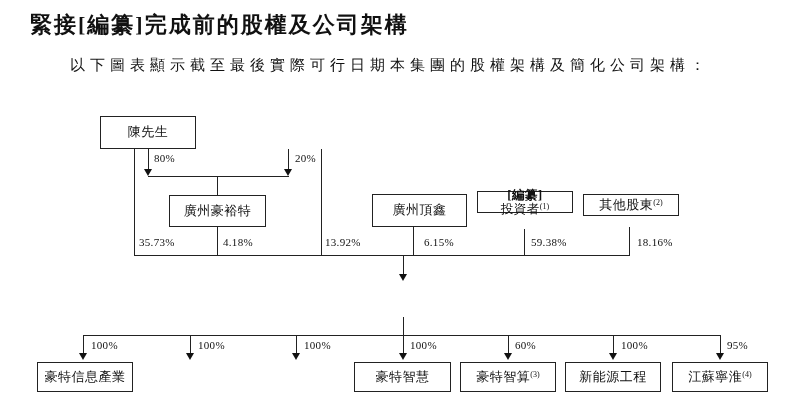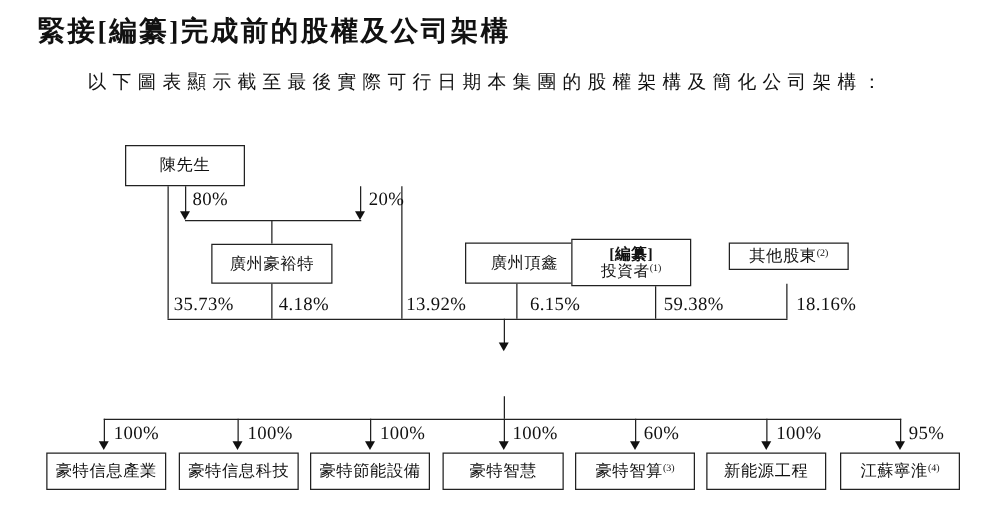--- a/index.html
+++ b/index.html
@@ -23,21 +23,21 @@
     font-size:13px;letter-spacing:0.5px;line-height:1.15;white-space:nowrap;
   }
   .box .bold{font-weight:bold;}
   .vl{position:absolute;display:block;width:1px;background:#222;}
   .hl{position:absolute;display:block;height:1px;background:#222;}
   .arr{
     position:absolute;display:block;width:0;height:0;
     border-left:4px solid transparent;border-right:4px solid transparent;
     border-top:7px solid #111;
   }
-  .pct{position:absolute;font-size:15px;letter-spacing:0.3px;white-space:nowrap;}
+  .pct{position:absolute;font-size:11px;letter-spacing:0.3px;white-space:nowrap;}
   sup{font-size:8px;vertical-align:4px;line-height:0;letter-spacing:0;}
 </style>
 </head>
 <body>
 
 <div class="page">
 
   <h1 class="title">緊接[編纂]完成前的股權及公司架構</h1>
   <p class="intro">以下圖表顯示截至最後實際可行日期本集團的股權架構及簡化公司架構：</p>
 
@@ -59,21 +59,21 @@
     <span class="pct" style="left:154px;top:152px">80%</span>
     <span class="pct" style="left:295px;top:152px">20%</span>
 
     <div class="box" style="left:372px;top:194px;width:95px;height:33px">
       <span>廣州頂鑫</span>
     </div>
 
     <div class="box" style="left:169px;top:195px;width:97px;height:32px">
       <span>廣州豪裕特</span>
     </div>
-    <div class="box" style="left:457px;top:191px;width:96px;height:38px;font-size:12.5px">
+    <div class="box" style="left:477px;top:191px;width:96px;height:22px;font-size:12.5px">
       <div>
         <div class="bold">[編纂]</div>
         <div><span>投資者</span><sup>(1)</sup></div>
       </div>
     </div>
     <div class="box" style="left:583px;top:194px;width:96px;height:22px">
       <span><span>其他股東</span><sup>(2)</sup></span>
     </div>
 
     <span class="vl" style="left:217px;top:227px;height:28px"></span>
@@ -115,26 +115,20 @@
     <span class="pct" style="left:198px;top:339px">100%</span>
     <span class="pct" style="left:304px;top:339px">100%</span>
     <span class="pct" style="left:410px;top:339px">100%</span>
     <span class="pct" style="left:515px;top:339px">60%</span>
     <span class="pct" style="left:621px;top:339px">100%</span>
     <span class="pct" style="left:727px;top:339px">95%</span>
 
     <div class="box" style="left:37px;top:362px;width:96px;height:30px">
       <span>豪特信息產業</span>
     </div>
-    <div class="box" style="left:143px;top:362px;width:96px;height:30px">
-      <span>豪特信息科技</span>
-    </div>
-    <div class="box" style="left:248px;top:362px;width:96px;height:30px">
-      <span>豪特節能設備</span>
-    </div>
     <div class="box" style="left:354px;top:362px;width:97px;height:30px">
       <span>豪特智慧</span>
     </div>
     <div class="box" style="left:460px;top:362px;width:96px;height:30px">
       <span><span>豪特智算</span><sup>(3)</sup></span>
     </div>
     <div class="box" style="left:565px;top:362px;width:96px;height:30px">
       <span>新能源工程</span>
     </div>
     <div class="box" style="left:672px;top:362px;width:96px;height:30px">

